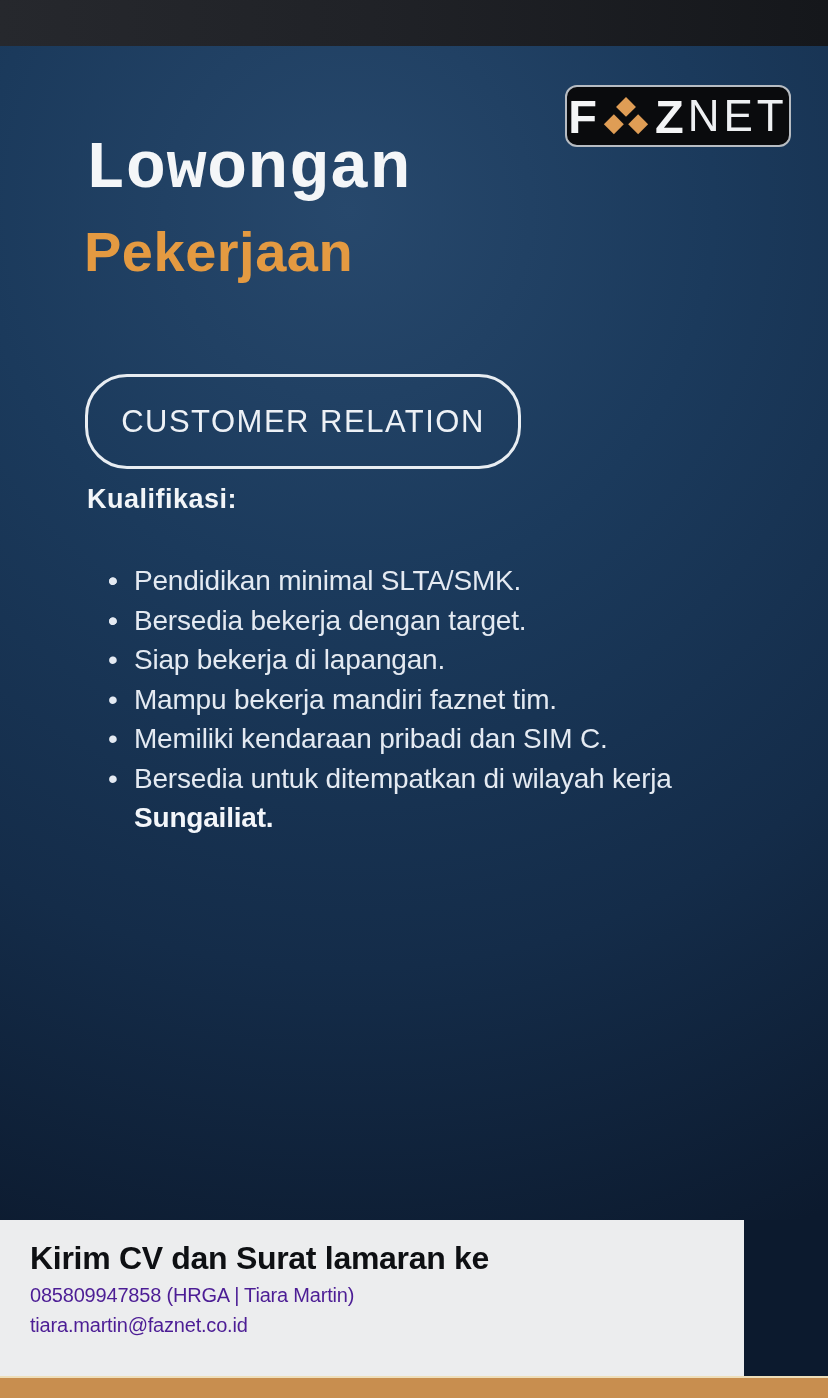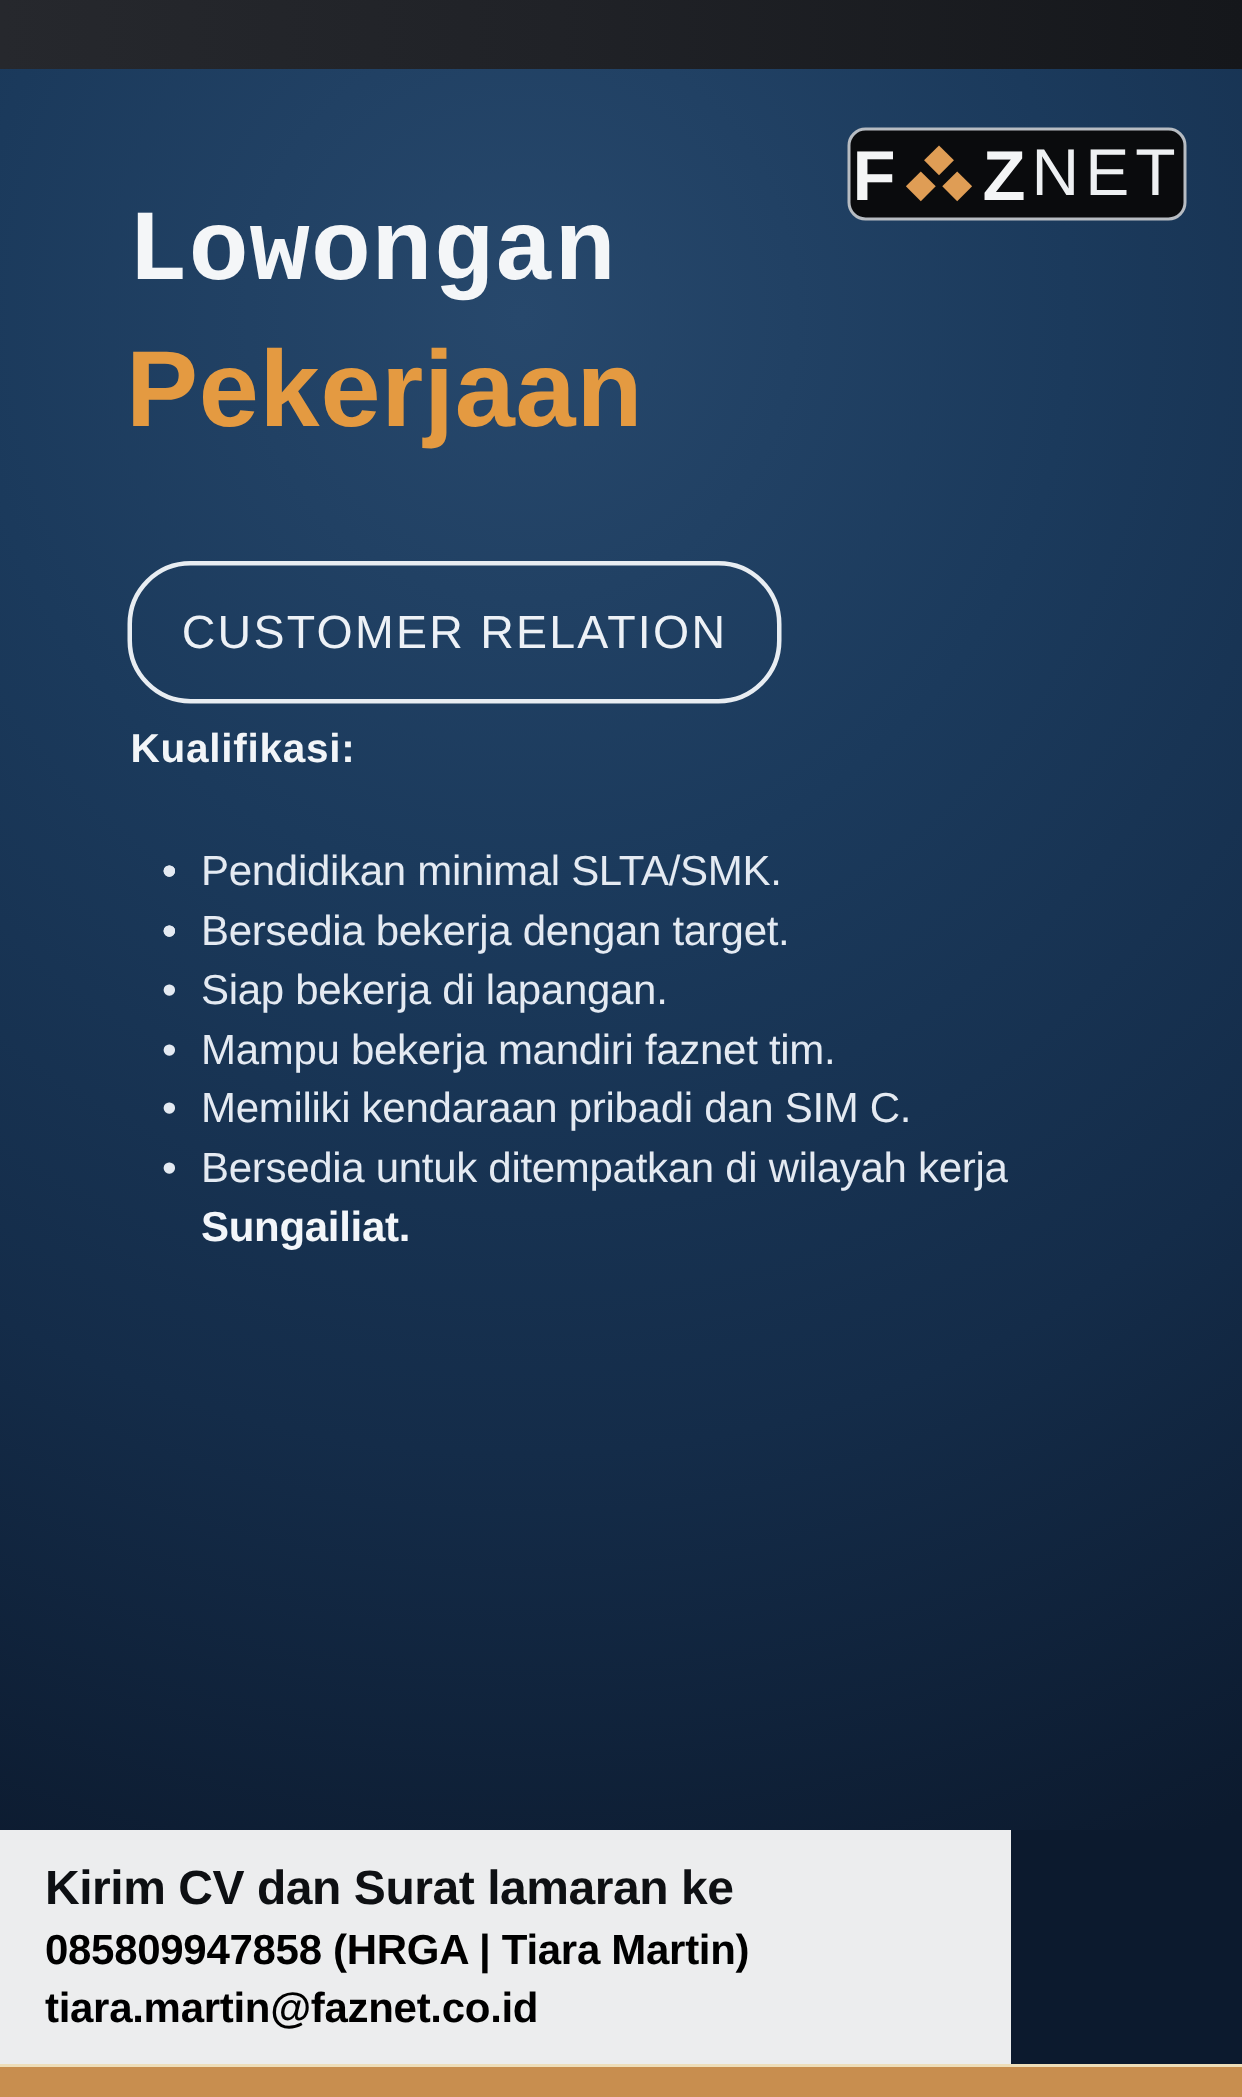--- a/index.html
+++ b/index.html
@@ -36,21 +36,21 @@
   .logo-net{
     color:#eef0f2; font-weight:400; font-size:44px; line-height:1; letter-spacing:4px;
     margin-left:3px;
   }
   .title-line1{
     position:absolute; left:85px; top:90px;
     color:#f4f6f8; font-size:67px; font-weight:700; letter-spacing:0.5px; line-height:1;font-family:Liberation Mono, monospace;
   }
   .title-line2{
     position:absolute; left:84px; top:178px;
-    color:var(--orange); font-size:72px; font-weight:700; letter-spacing:0.5px; line-height:1;
+    color:var(--orange); font-size:56px; font-weight:700; letter-spacing:0.5px; line-height:1;
   }
   .badge-pill{
     position:absolute; left:85px; top:328px; width:436px; height:95px;
     border:3px solid #e8edf2; border-radius:42px;
     display:flex; align-items:center; justify-content:center;
     color:#edf1f6; font-size:31px; font-weight:400; letter-spacing:1.5px;
   }
   .qual-heading{
     position:absolute; left:87px; top:438px;
     color:#f2f5f8; font-size:27px; font-weight:700; letter-spacing:0.5px;
@@ -61,28 +61,28 @@
   }
   .qual-list li{
     position:relative; padding-left:26px;
     color:#e4eaf2; font-size:28px; line-height:39.5px; letter-spacing:-0.2px;
   }
   .qual-list .bullet{
     position:absolute; left:0; top:0; color:#e4eaf2;
   }
   .qual-list strong{font-weight:700; color:#f3f6fa;}
   .footer{
-    position:absolute; top:1220px; left:0; width:674px; height:156px;
+    position:absolute; top:1220px; left:0; width:744px; height:156px;
     background:var(--footerbg); padding:20px 30px 0 30px;
   }
   .footer-heading{
     color:#0e1013; font-size:32px; font-weight:700; letter-spacing:-0.3px;
   }
   .footer-phone,.footer-email{
-    color:#000000; font-size:28px; font-weight:700; letter-spacing:-0.2px; margin-top:7px;
+    color:#4c1d95; font-size:20px; font-weight:400; letter-spacing:-0.2px; margin-top:7px;
   }
   .bottom-bar{
     position:absolute; top:1376px; left:0; width:828px; height:22px;
     background:var(--bar); border-top:2px solid #eedeb9;
   }
 </style>
 </head>
 <body>
 
 <div class="top-strip"></div>

